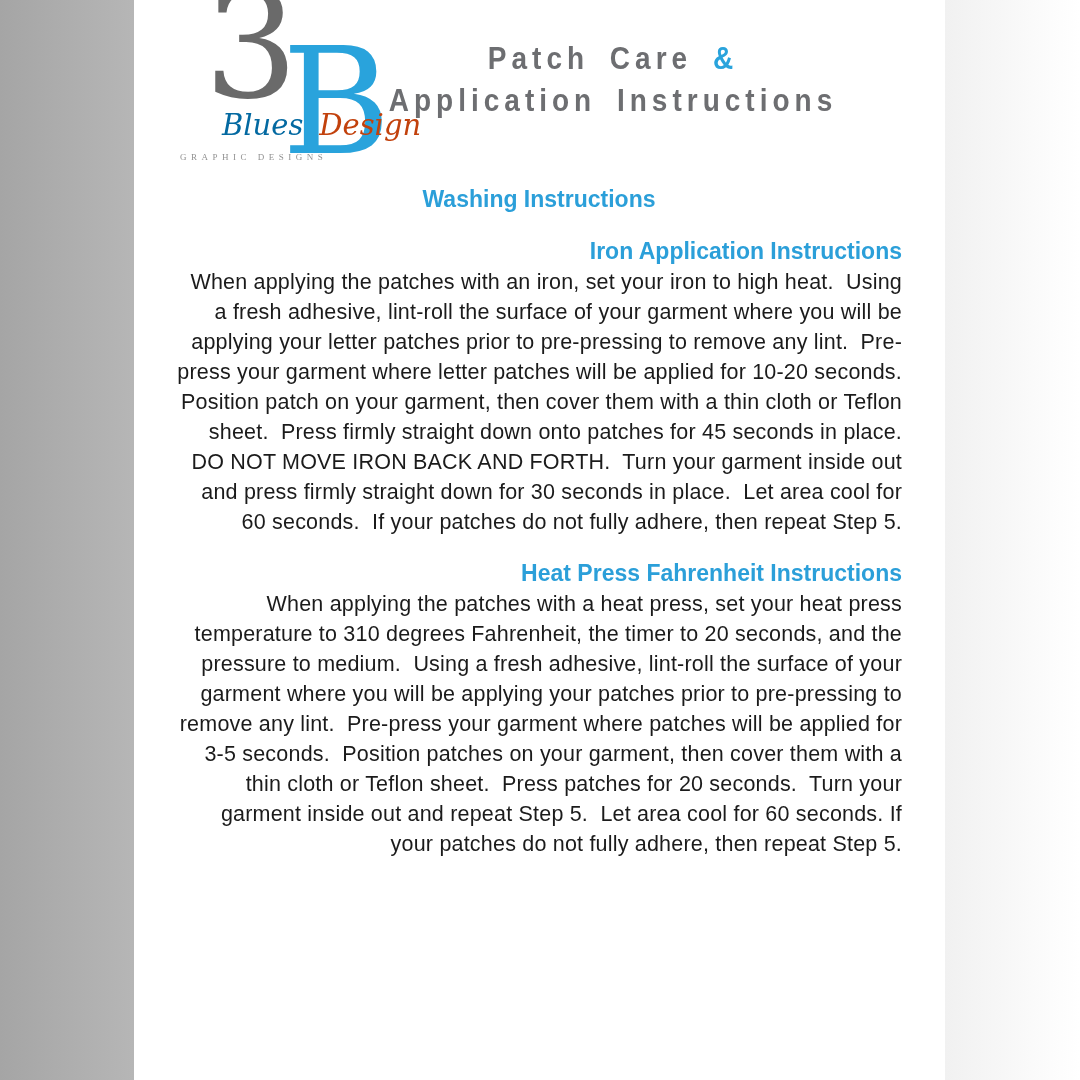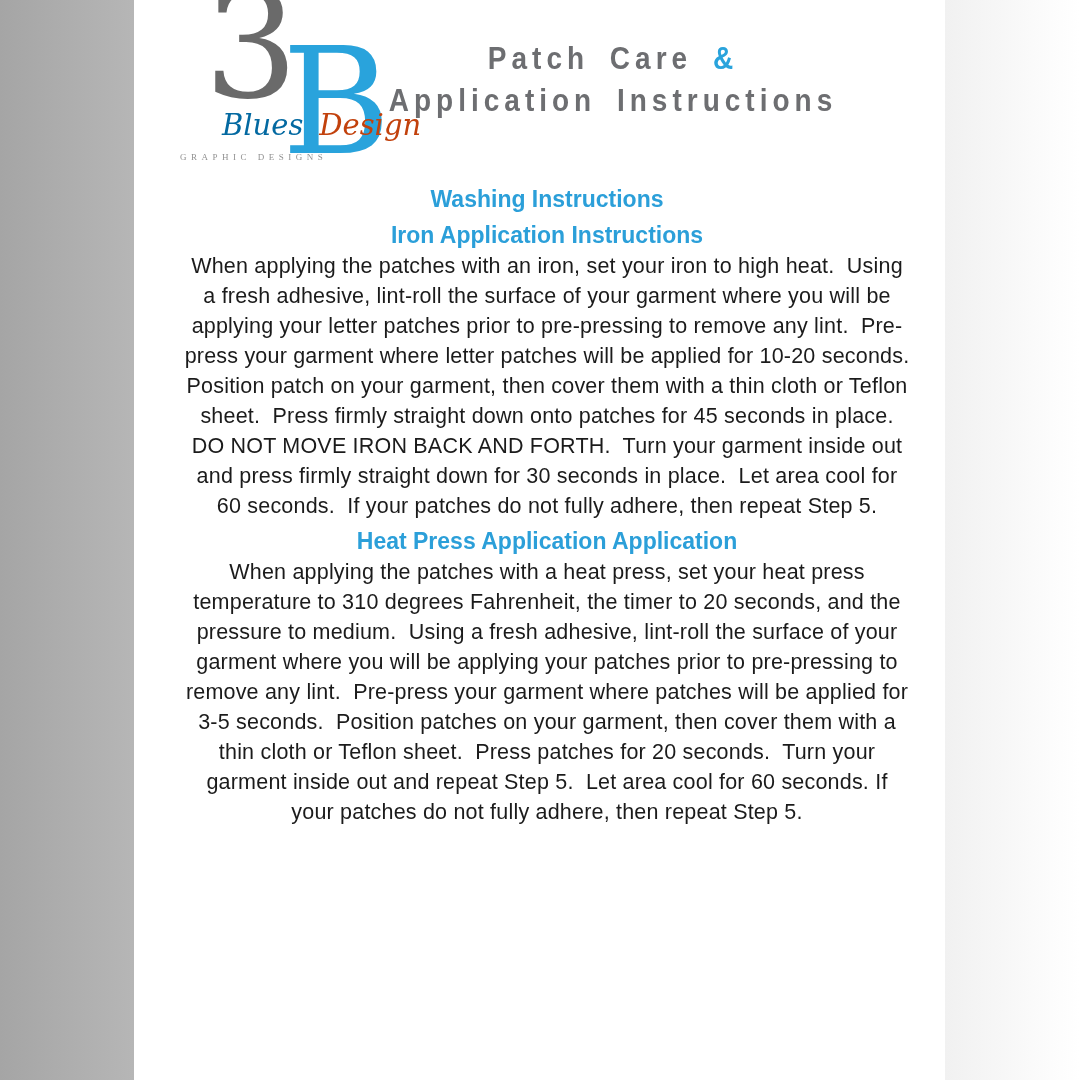--- a/index.html
+++ b/index.html
@@ -41,31 +41,31 @@
   .main-title{
     position:absolute;left:368px;top:38px;width:490px;
     text-align:center;color:#6d6e71;font-weight:bold;
     font-size:28px;line-height:37px;letter-spacing:5px;word-spacing:8px;
     transform:scaleY(1.12);transform-origin:top center;white-space:nowrap;
   }
   .main-title .amp{color:#29a3dc;}
   .main-title .line{display:block;}
   
   .content{
-    position:absolute;left:184px;top:184px;width:726px;
+    position:absolute;left:176px;top:184px;width:726px;
     text-align:center;color:#1b1b1b;
   }
   .section-heading{
     margin:0;font-size:23px;line-height:31px;font-weight:bold;color:#2b9fd9;
   }
   .section-body{
     margin:0;font-size:21.5px;line-height:30px;white-space:pre-wrap;
     letter-spacing:0.2px;
   }
-  .section + .section{margin-top:5px;}
+  .section + .section{margin-top:21px;text-align:right;}
   .bold{font-weight:normal;}
 </style>
 </head>
 <body>
 
 <div class="canvas">
 
   <div class="left-bar"></div>
   <div class="right-fade"></div>
 
@@ -86,18 +86,18 @@
     <div class="section">
       <h2 class="section-heading">Washing Instructions</h2>
     </div>
 
     <div class="section">
       <h2 class="section-heading">Iron Application Instructions</h2>
       <p class="section-body"><span>When applying the patches with an iron, set your iron to </span><span class="bold">high heat</span><span>.  Using a fresh adhesive, lint-roll the surface of your garment where you will be applying your letter patches prior to pre-pressing to remove any lint.  Pre-press your garment where letter patches will be applied for 10-20 seconds.  Position patch on your garment, then cover them with a thin cloth or Teflon sheet.  Press firmly straight down onto patches for 45 seconds in place.  DO NOT MOVE IRON BACK AND FORTH.  Turn your garment inside out and press firmly straight down for 30 seconds in place.  Let area cool for 60 seconds.  If your patches do not fully adhere, then repeat Step 5.</span></p>
     </div>
 
     <div class="section">
-      <h2 class="section-heading">Heat Press Application Application</h2>
+      <h2 class="section-heading">Heat Press Fahrenheit Instructions</h2>
       <p class="section-body">When applying the patches with a heat press, set your heat press temperature to 310 degrees Fahrenheit, the timer to 20 seconds, and the pressure to medium.  Using a fresh adhesive, lint-roll the surface of your garment where you will be applying your patches prior to pre-pressing to remove any lint.  Pre-press your garment where patches will be applied for 3-5 seconds.  Position patches on your garment, then cover them with a thin cloth or Teflon sheet.  Press patches for 20 seconds.  Turn your garment inside out and repeat Step 5.  Let area cool for 60 seconds. If your patches do not fully adhere, then repeat Step 5.</p>
     </div>
 
   </div>
 </div>
 
 </body></html>

